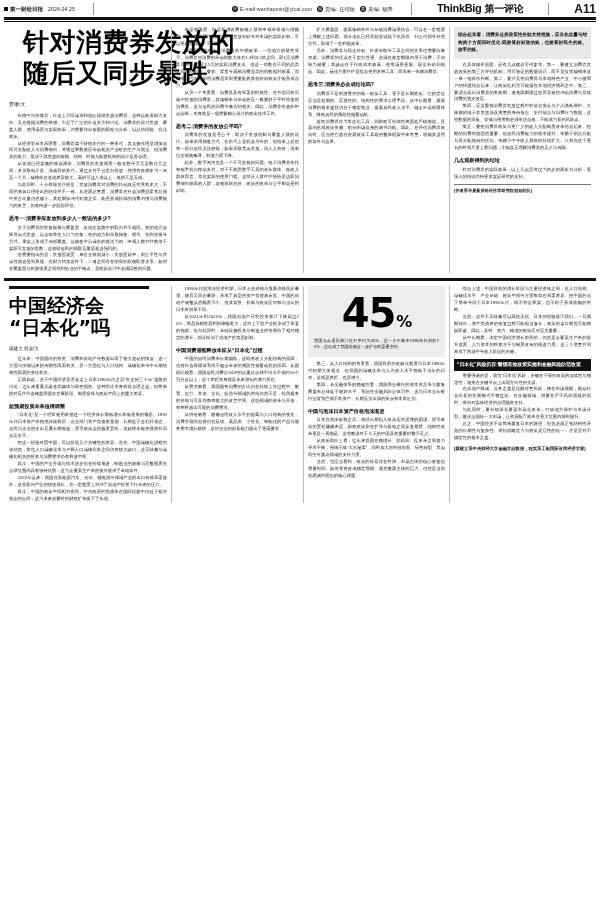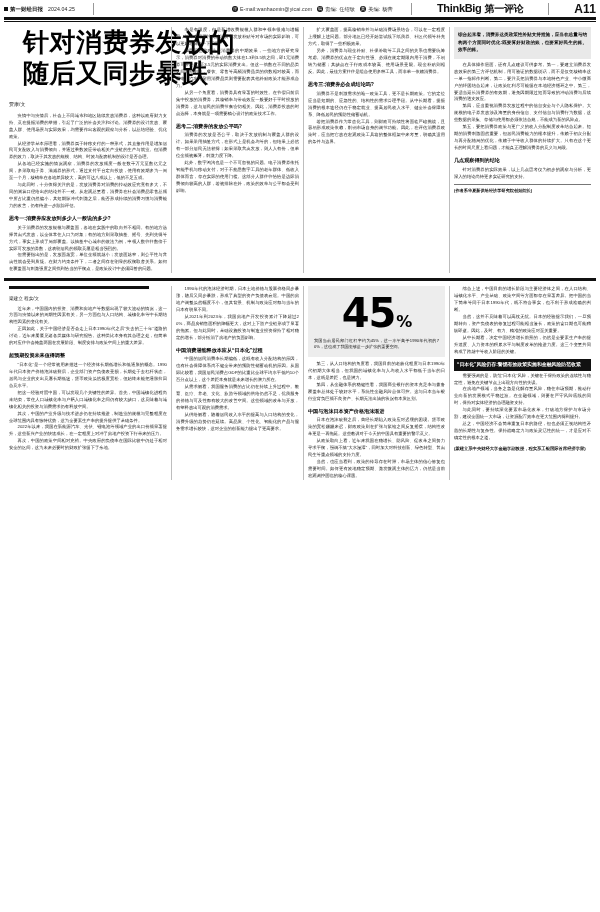--- a/index.html
+++ b/index.html
@@ -226,20 +226,24 @@
     </div>
   </div>
 
   <div class="rule-thick" style="margin-top:5px;"></div>
 
   <div class="art2wrap">
     <div class="cols">
 
       <div class="col colpad" style="width:166px; border-left:none;">
         <div class="headrule2"></div>
+        <div class="headline2">
+          <div>中国经济会</div>
+          <div>“日本化”吗</div>
+        </div>
         <div class="byline2">梁建立 程实/文</div>
         <div style="height:5px"></div>
         <div class="ptext">近年来，中国国内的投资、消费和房地产等数据出现了较大波动的情况，这一方面与疫情以来的周期性因素有关，另一方面也与人口结构、城镇化率等中长期结构性因素的变化有关。</div>
         <div class="ptext">正因如此，关于中国经济是否会走上日本1990年代之后“失去的三十年”道路的讨论，近年来屡屡见诸各类媒体与研究报告。这种类比本身有其合理之处，但简单的对应往往会掩盖两国在发展阶段、制度安排与政策空间上的重大差异。</div>
         <div class="subhead">超预期投资未来值得调整</div>
         <div class="ptext">“日本化”是一个经常被用来描述一个经济体长期低增长和低通胀的概念。1990年代日本资产价格泡沫破裂后，企业部门资产负债表受损，长期处于去杠杆状态，居民与企业的支出意愿长期低迷，货币政策虽然极度宽松，但始终未能把通胀拉回合意水平。</div>
         <div class="ptext">把这一经验对照中国，可以发现几个关键性的差异。首先，中国城镇化进程尚未结束，常住人口城镇化率与户籍人口城镇化率之间仍有较大缺口，这意味着与城镇化相关的投资与消费需求仍有释放空间。</div>
         <div class="ptext">其次，中国的产业升级与技术进步仍在持续推进，制造业的规模与完整程度在全球范围内具有独特优势，这为全要素生产率的提升提供了基础条件。</div>
         <div class="ptext">2022年以来，我国在新能源汽车、光伏、锂电池等领域产业的出口份额显著提升，这些新兴产业的快速成长，在一定程度上对冲了房地产投资下行带来的压力。</div>
         <div class="ptext">再次，中国的政策空间相对充裕。中央政府的负债率在国际比较中仍处于相对安全的区间，这为未来必要时的财政扩张留下了余地。</div>

